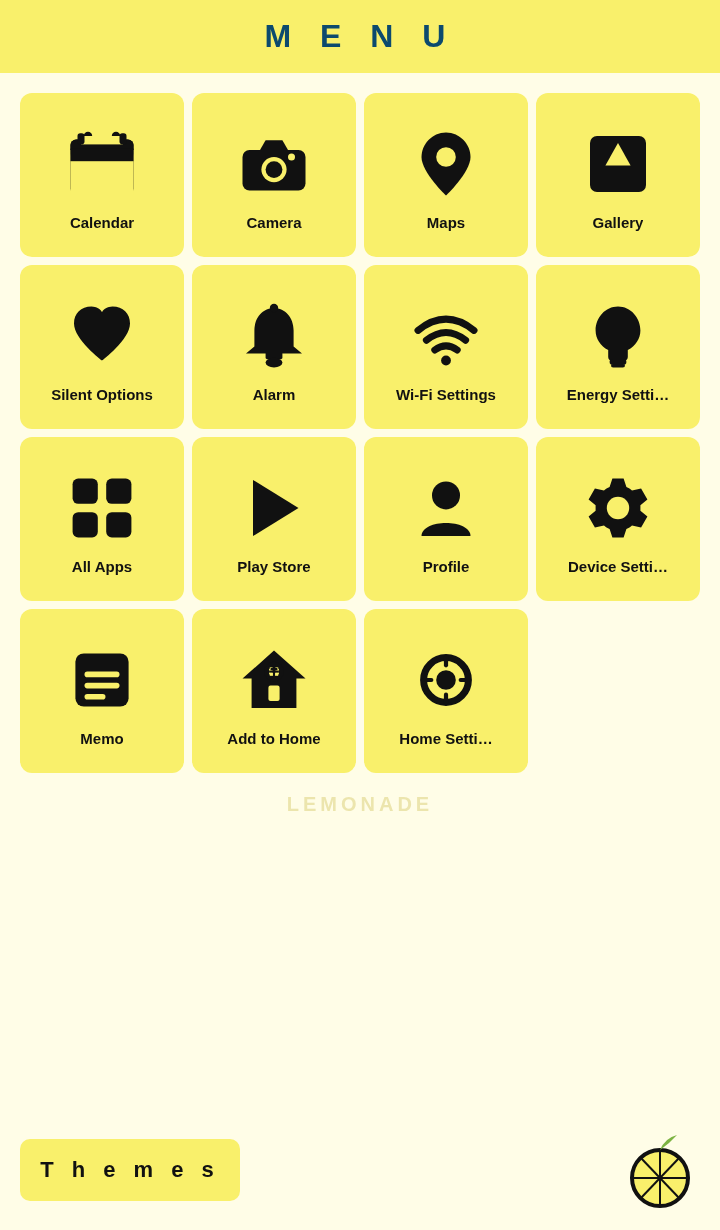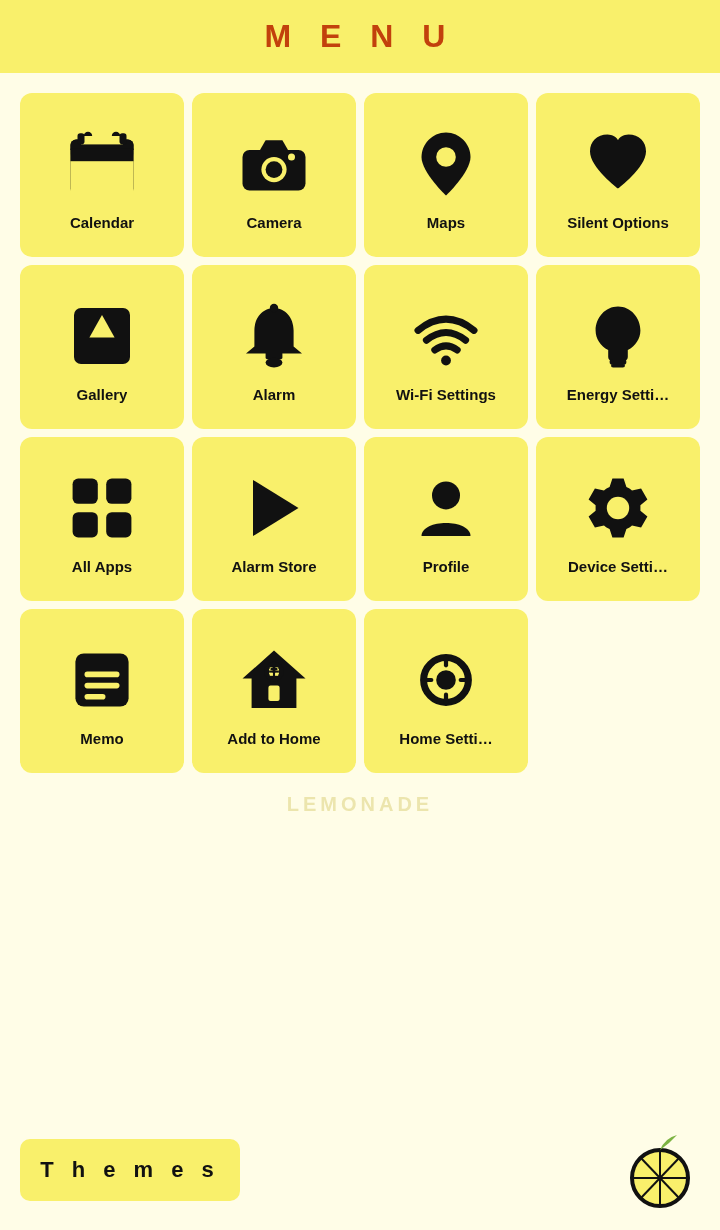--- a/index.html
+++ b/index.html
@@ -15,21 +15,21 @@
     
     .header {
       background: #f9f06b;
       padding: 18px 0;
       text-align: center;
     }
     .header-title {
       font-size: 32px;
       font-weight: bold;
       letter-spacing: 10px;
-      color: #c2410c;
+      color: #0c4a6e;
     }
 
     
     .grid-container {
       padding: 20px 20px 10px 20px;
       display: grid;
       grid-template-columns: repeat(4, 1fr);
       gap: 8px;
     }
 
@@ -161,41 +161,41 @@
         <path d="M50 5 C30 5 15 22 15 40 C15 62 50 95 50 95 C50 95 85 62 85 40 C85 22 70 5 50 5Z" fill="#111"></path>
         <circle cx="50" cy="40" r="14" fill="#f9f06b"></circle>
       </svg>
     </div>
     <span class="label">Maps</span>
   </div>
 
   <div class="grid-item">
     <div class="icon-wrap">
       <svg viewBox="0 0 100 100">
-        <path d="M50 85 C50 85 10 55 10 32 C10 18 20 8 35 8 C42 8 48 12 50 16 C52 12 58 8 65 8 C80 8 90 18 90 32 C90 55 50 85 50 85Z" fill="#111"></path>
-      </svg>
-    </div>
-    <span class="label">Silent Options</span>
-  </div>
-
-  <div class="grid-item">
-    <div class="icon-wrap">
-      <svg viewBox="0 0 100 100">
         <rect x="10" y="10" width="80" height="80" rx="10" fill="#111"></rect>
         <polygon points="50,25 65,50 50,50" fill="#f9f06b"></polygon>
         <polygon points="50,25 65,50 35,50" fill="#f9f06b"></polygon>
         <polygon points="50,20 68,52 32,52" fill="#f9f06b"></polygon>
       </svg>
     </div>
     <span class="label">Gallery</span>
   </div>
 
   <div class="grid-item">
     <div class="icon-wrap">
       <svg viewBox="0 0 100 100">
+        <path d="M50 85 C50 85 10 55 10 32 C10 18 20 8 35 8 C42 8 48 12 50 16 C52 12 58 8 65 8 C80 8 90 18 90 32 C90 55 50 85 50 85Z" fill="#111"></path>
+      </svg>
+    </div>
+    <span class="label">Silent Options</span>
+  </div>
+
+  <div class="grid-item">
+    <div class="icon-wrap">
+      <svg viewBox="0 0 100 100">
         <path d="M50 10 C34 10 22 24 22 42 L22 65 L10 75 L90 75 L78 65 L78 42 C78 24 66 10 50 10Z" fill="#111"></path>
         <rect x="38" y="73" width="24" height="10" rx="2" fill="#111"></rect>
         <ellipse cx="50" cy="88" rx="12" ry="7" fill="#111"></ellipse>
         <circle cx="50" cy="10" r="6" fill="#111"></circle>
       </svg>
     </div>
     <span class="label">Alarm</span>
   </div>
 
   <div class="grid-item">
@@ -232,21 +232,21 @@
     </div>
     <span class="label">All Apps</span>
   </div>
 
   <div class="grid-item">
     <div class="icon-wrap">
       <svg viewBox="0 0 100 100">
         <polygon points="20,10 85,50 20,90" fill="#111"></polygon>
       </svg>
     </div>
-    <span class="label">Alarm Store</span>
+    <span class="label">Play Store</span>
   </div>
 
   <div class="grid-item">
     <div class="icon-wrap">
       <svg viewBox="0 0 100 100">
         <circle cx="50" cy="32" r="20" fill="#111"></circle>
         <path d="M15 90 C15 65 85 65 85 90Z" fill="#111"></path>
       </svg>
     </div>
     <span class="label">Profile</span>

